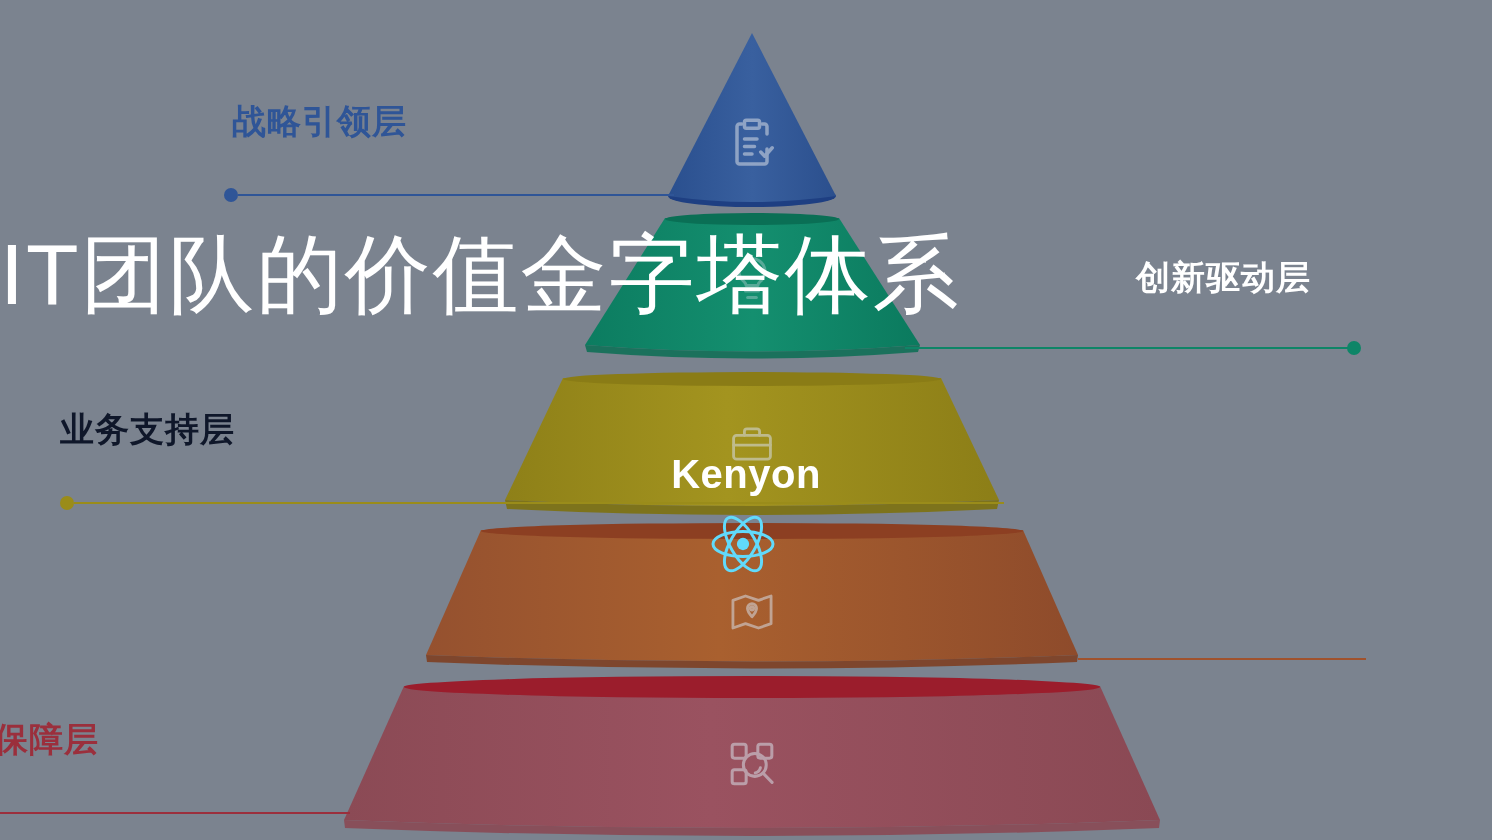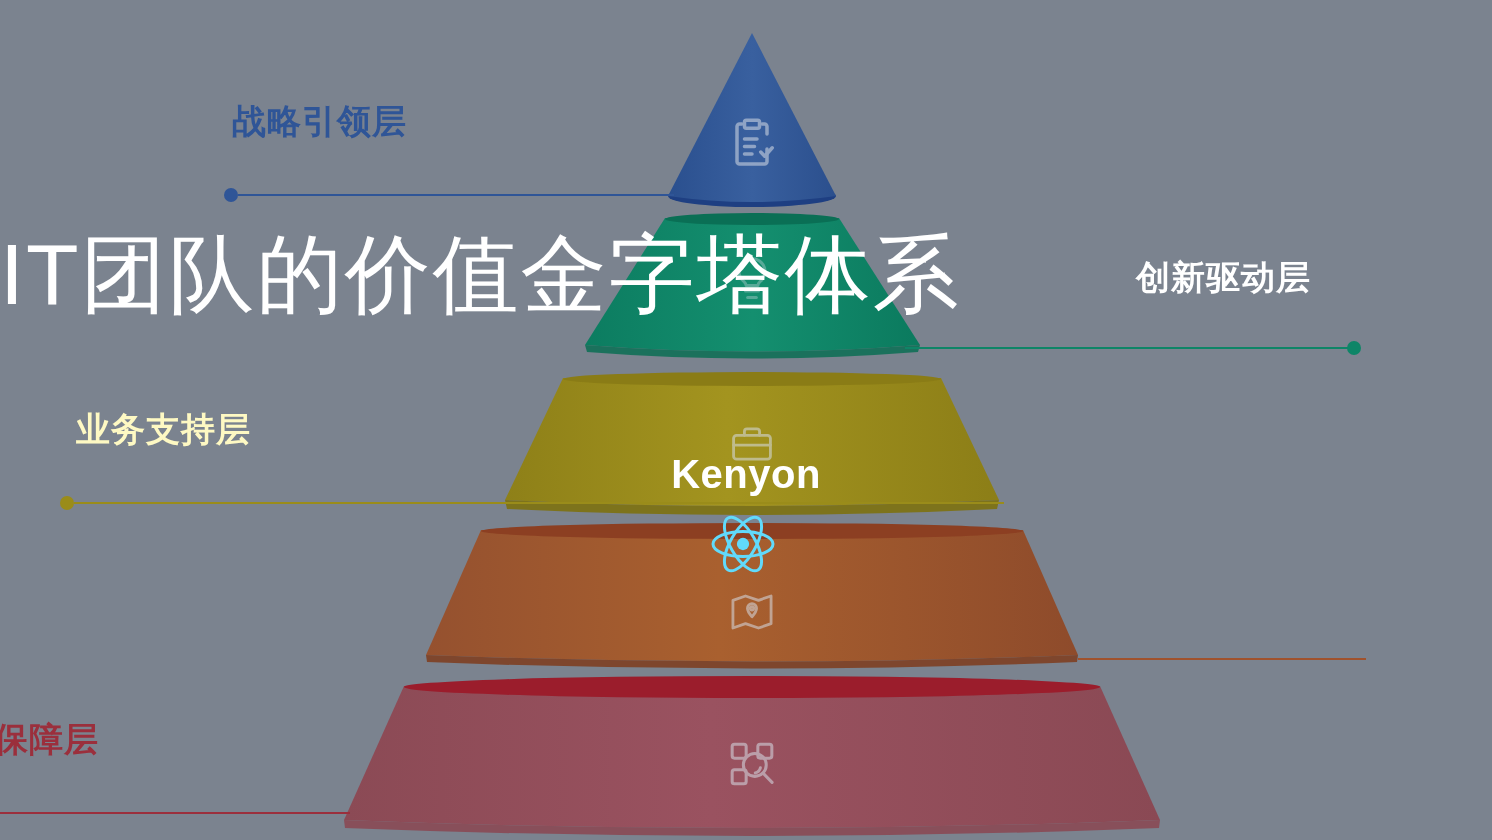--- a/index.html
+++ b/index.html
@@ -210,21 +210,21 @@
   <div class="connector-dot" style="left:60px; top:496px; background:#9a8c1a;"></div>
 
   <div class="connector" style="left:1078px; top:658px; width:414px; border-top-color:#a0522d;"></div>
 
   <div class="connector" style="left:0px; top:812px; width:350px; border-top-color:#9b2f3c;"></div>
 
   <div class="tier-label" style="left:232px; top:104px; color:#2f5597;">战略引领层</div>
 
   <div class="tier-label" style="left:1136px; top:252px; color:#ffffff; z-index:5;margin-top:8px;">创新驱动层</div>
 
-  <div class="tier-label" style="left:76px; top:412px; color:#fef9c3;">业务支持层</div>
+  <div class="tier-label" style="left:60px; top:412px; color:#0f172a;">业务支持层</div>
 
 
   <div class="tier-label" style="left:-6px; top:722px; color:#9b2f3c;">保障层</div>
 
   <div id="main-title">IT团队的价值金字塔体系</div>
 
   <div id="kenyon-label">Kenyon</div>
 
   <svg id="react-logo" viewBox="-12 -12 24 24">
     <circle cx="0" cy="0" r="2.05" fill="#61dafb"></circle>

